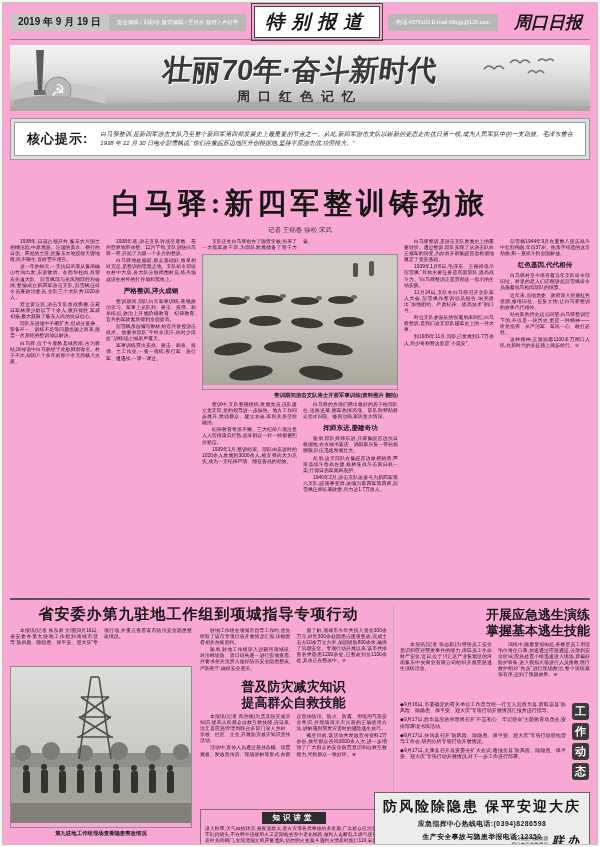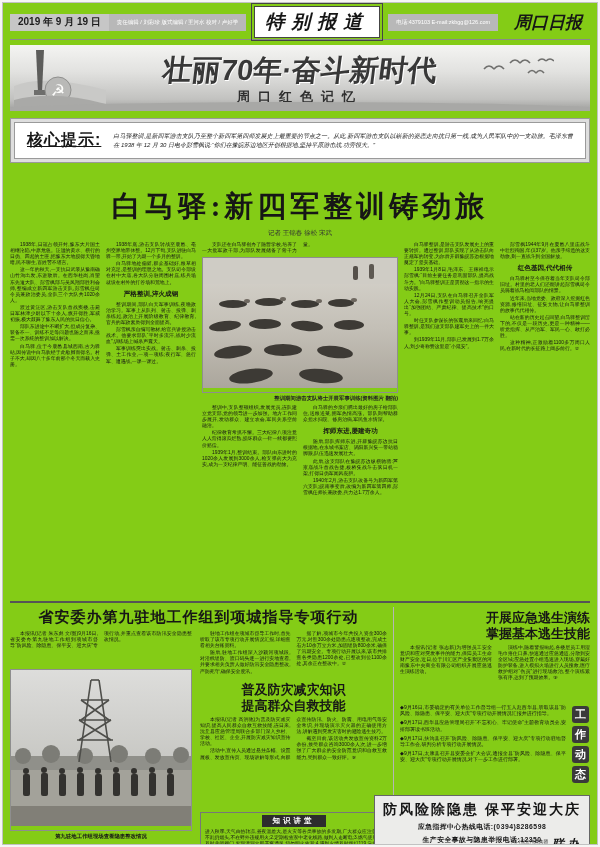--- a/index.html
+++ b/index.html
@@ -1,17 +1,17 @@
 <!DOCTYPE html>
 <html><head>
 <meta charset="utf-8">
 <style>
   html,body{margin:0;padding:0;background:#f6f6f4;}
   body{width:600px;height:847px;position:relative;font-family:"Liberation Sans","DejaVu Sans",sans-serif;color:#161616;}
-  .page{position:absolute;inset:2px;border:1px solid #c2c2c2;background:#84cc16;padding:5px 7px;box-sizing:border-box;overflow:hidden;}
+  .page{position:absolute;inset:2px;border:1px solid #c2c2c2;background:#f9a8d4;padding:5px 7px;box-sizing:border-box;overflow:hidden;}
   
   .masthead{display:flex;align-items:center;height:28px;}
   .mh-bar{background:#c6c6c6;height:17px;display:flex;align-items:center;}
   .mh-date{font-size:10px;font-weight:bold;padding:0 8px;white-space:nowrap;color:#1c1c1c;}
   .mh-credits{font-size:5.5px;color:#fff;padding:0 8px;white-space:nowrap;overflow:hidden;flex:1;background:#b8b8b8;height:17px;display:flex;align-items:center;}
   .mh-left{flex:1;}
   .section-box{border:1px solid #444;outline:1px solid #444;outline-offset:2px;background:#fff;margin:0 8px;padding:2px 10px;}
   .section-title{font-family:"Liberation Serif","DejaVu Serif",serif;font-size:19px;font-weight:bold;letter-spacing:7px;font-style:italic;white-space:nowrap;}
   .mh-right{flex:1;display:flex;align-items:center;gap:12px;}
   .mh-contact{font-size:5.5px;color:#fff;padding:0 8px;flex:1;white-space:nowrap;overflow:hidden;background:#b8b8b8;height:17px;display:flex;align-items:center;}
@@ -22,21 +22,21 @@
   .banner{position:relative;height:66px;margin-top:5px;background:linear-gradient(180deg,#f4f4f2 0%,#e2e2e0 40%,#c2c2c0 82%,#9e9e9c 100%);overflow:hidden;}
   .banner-title{position:absolute;left:50%;top:6px;transform:translateX(-50%) skewX(-7deg);font-size:29px;font-weight:bold;color:#383838;white-space:nowrap;text-shadow:1px 1px 0 #fff;}
   .banner-sub{position:absolute;left:50%;top:43px;transform:translateX(-50%);font-size:13px;font-weight:bold;letter-spacing:8px;color:#2f2f2f;white-space:nowrap;}
   .banner-wave{position:absolute;left:-30px;right:-30px;bottom:-9px;height:18px;background:#a8a8a6;border-radius:100% 100% 0 0;}
   .banner-left,.banner-birds{position:absolute;}
   .banner-left{left:4px;top:1px;}
   .banner-birds{right:36px;top:10px;}
   
   .core-outer{border:1px solid #9a9a9a;background:#dedede;padding:3px;margin-top:7px;}
   .core{border:1px solid #9a9a9a;background:#fff;display:flex;align-items:center;gap:12px;padding:7px 12px;}
-  .core-label{font-size:16px;font-weight:bold;white-space:nowrap;letter-spacing:1px;text-decoration:underline;}
+  .core-label{font-size:13px;font-weight:bold;white-space:nowrap;letter-spacing:1px;}
   .core-text{font-size:6px;line-height:8.6px;font-style:italic;text-align:justify;color:#222;}
   
   .headline{font-family:"Liberation Serif","DejaVu Serif",serif;font-size:29px;font-weight:bold;text-align:center;letter-spacing:4px;margin:24px 0 2px;}
   .byline{font-size:6.5px;text-align:center;color:#333;margin-bottom:4px;}
   
   .article{display:flex;gap:6px;height:342px;margin-top:4px;}
   .col{flex:1;overflow:hidden;min-width:0;}
   .bp{font-size:4.9px;line-height:6.1px;text-align:justify;text-indent:10px;margin:0 0 1px;color:#141414;}
   .sub{font-size:6.6px;font-weight:bold;text-align:center;margin:4px 0 3px;}
   .mid{width:196px;flex:0 0 196px;display:flex;flex-direction:column;}

